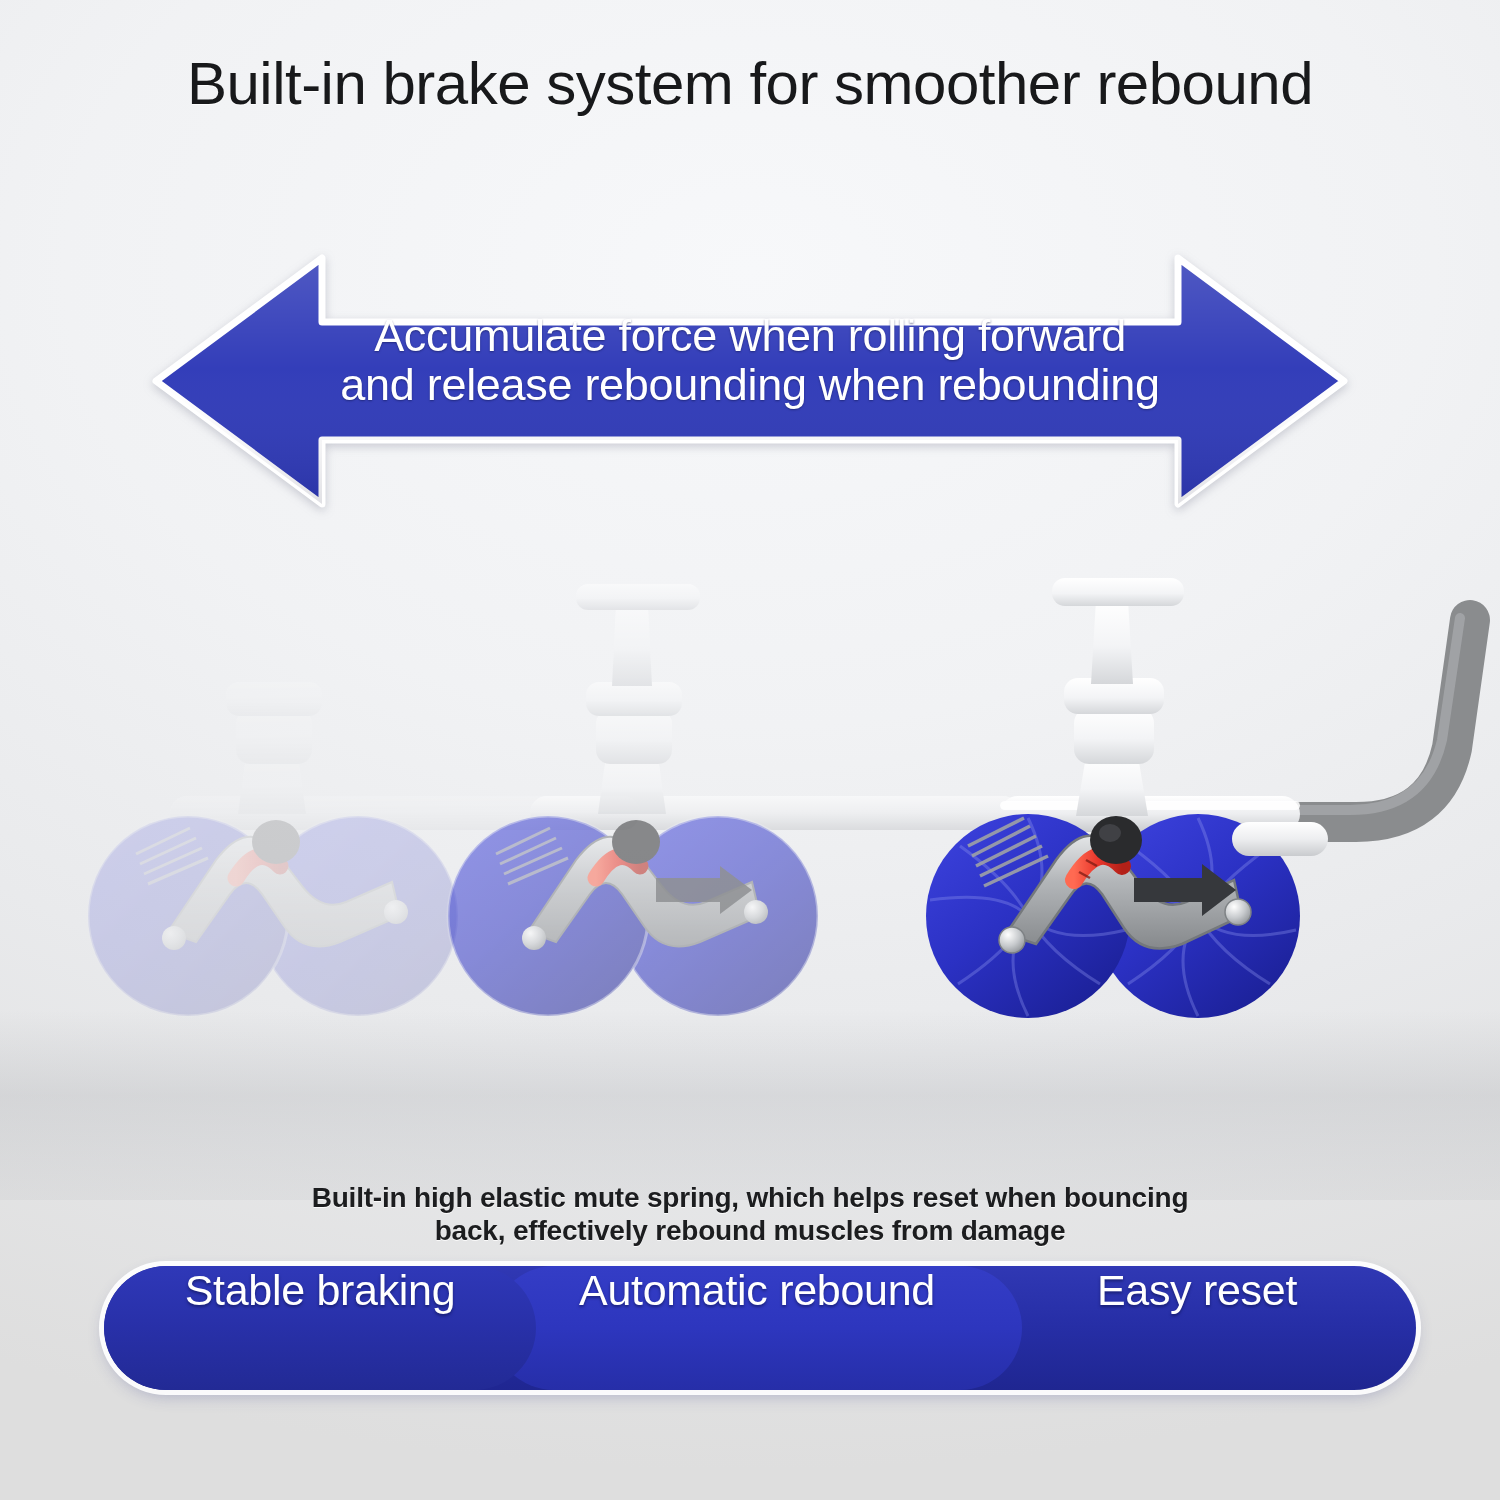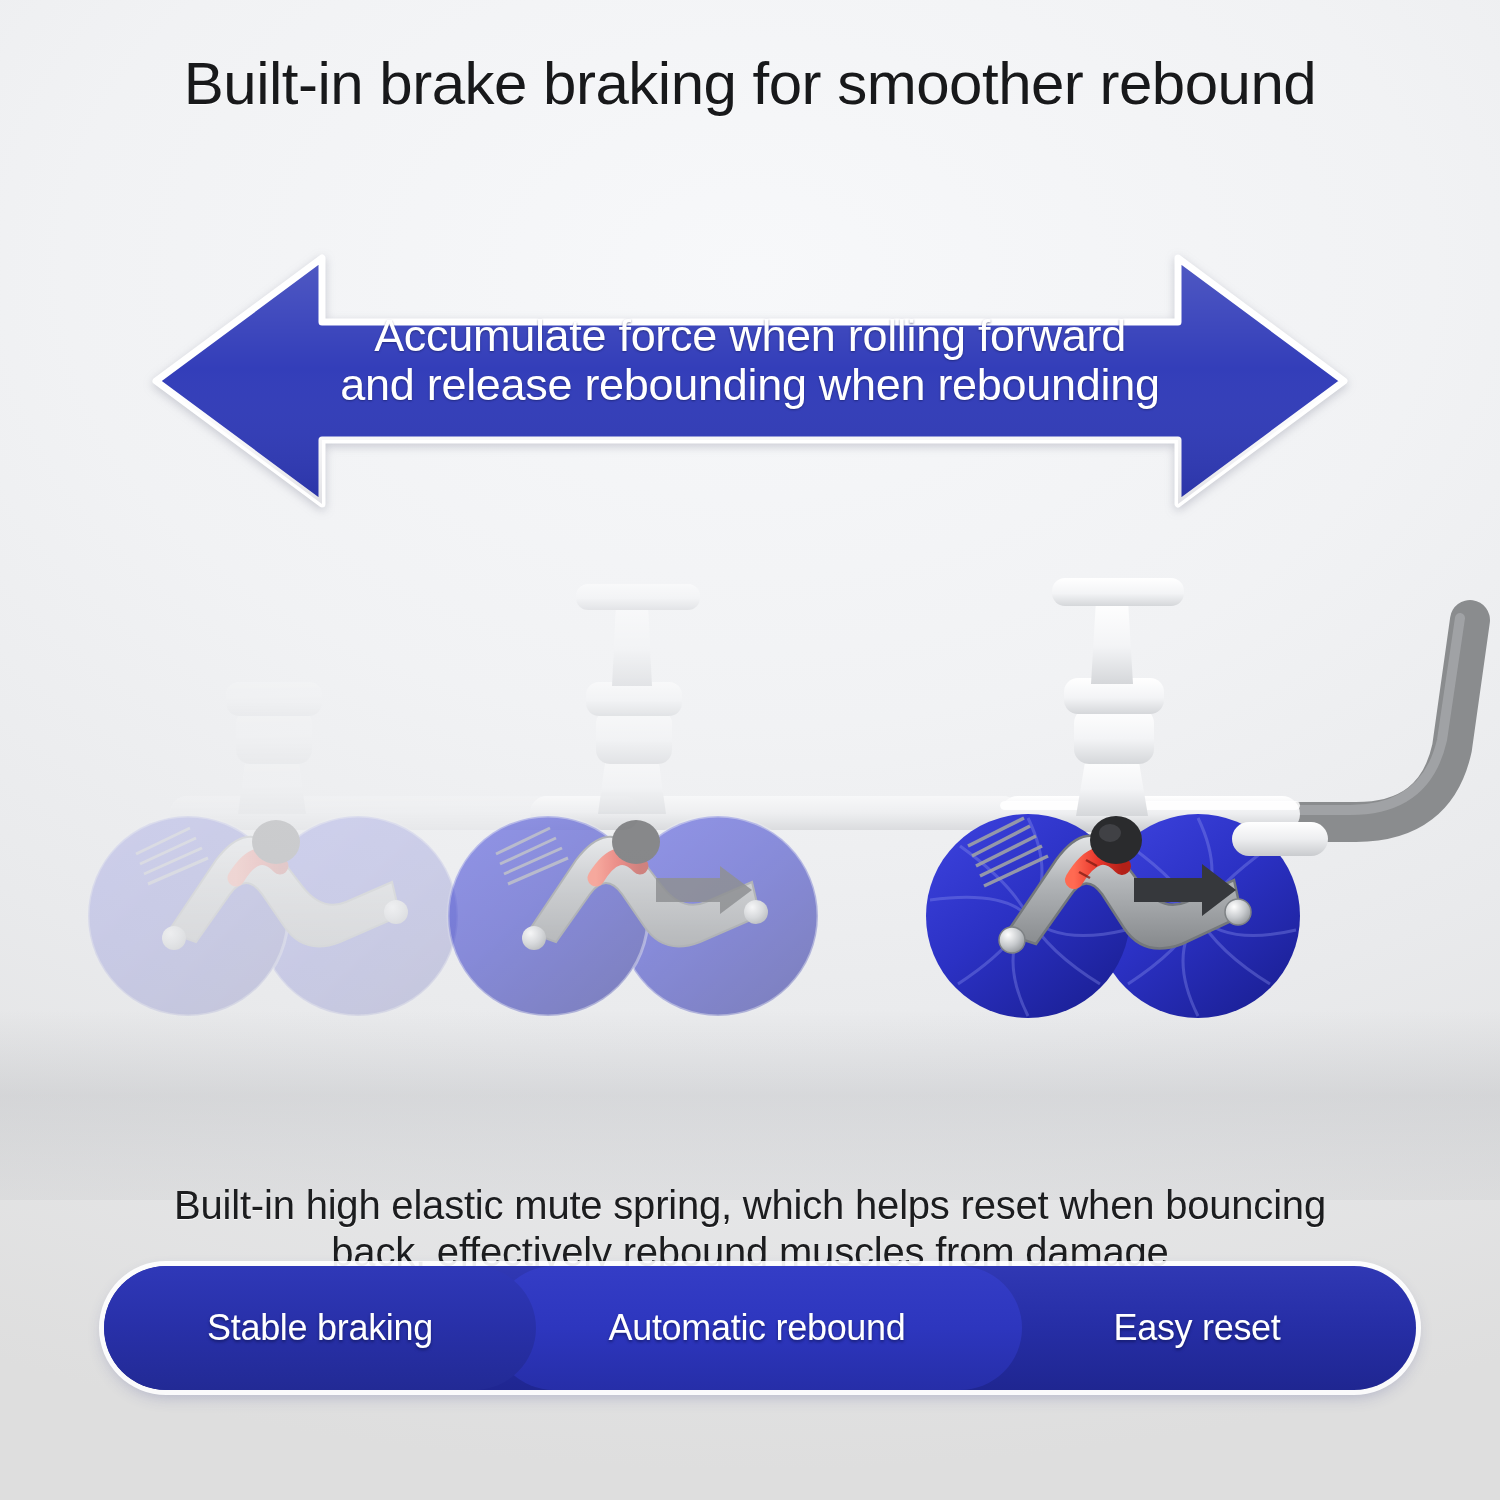--- a/index.html
+++ b/index.html
@@ -95,23 +95,23 @@
   .unit svg { display: block; width: 100%; height: 100%; overflow: visible; }
 
   
   .caption {
     position: absolute;
     top: 1182px;
     left: 150px;
     width: 1200px;
     text-align: center;
     color: #1c1d1f;
-    font-size: 40px;
+    font-size: 28px;
     line-height: 1.17;
-    font-weight: 400;
+    font-weight: 700;
     letter-spacing: -0.2px;
     text-shadow: 0 1px 0 rgba(255,255,255,.8);
   }
   .caption .l2 { display: block; }
 
   
   .pillbar {
     position: absolute;
     left: 104px;
     top: 1266px;
@@ -122,24 +122,23 @@
     box-shadow:
       0 0 0 5px rgba(255,255,255,.92),
       0 6px 16px rgba(60,66,140,.30);
     overflow: hidden;
     display: flex;
   }
   .pill {
     position: relative;
     height: 100%;
     display: flex;
-    align-items: center;
     justify-content: center;
     color: #ffffff;
-    font-size: 36px;
+    font-size: 43px;
     font-weight: 400;
     letter-spacing: -0.3px;
     text-shadow: 0 2px 3px rgba(10,14,70,.55);
     white-space: nowrap;
   }
   .pill-1 {
     flex: 0 0 432px;
     background: linear-gradient(180deg, #2f38b8 0%, #2830a8 50%, #222a95 100%);
     border-radius: 62px;
     z-index: 3;
@@ -160,21 +159,21 @@
   }
   .pill-label { position: relative; z-index: 2; }
 </style>
 </head>
 <body>
 
 <div class="poster">
 
   <div class="floor-shade"></div>
 
-  <div class="title">Built-in brake braking for smoother rebound</div>
+  <div class="title">Built-in brake system for smoother rebound</div>
 
   <div class="arrow-wrap">
     <svg class="arrow-svg" viewBox="0 0 1200 258" preserveAspectRatio="none">
       <polygon points="6,129 172,6 172,70 1028,70 1028,6 1194,129 1028,252 1028,188 172,188 172,252" fill="#2F3AB8" stroke="#ffffff" stroke-width="7" stroke-linejoin="round"></polygon>
       <polygon points="6,129 172,6 172,70 1028,70 1028,6 1194,129 1028,252 1028,188 172,188 172,252" fill="url(#arrowShine)"></polygon>
       <defs>
         <linearGradient id="arrowShine" x1="0" y1="0" x2="0" y2="1">
           <stop offset="0%" stop-color="#ffffff" stop-opacity=".16"></stop>
           <stop offset="45%" stop-color="#ffffff" stop-opacity=".02"></stop>
           <stop offset="100%" stop-color="#000022" stop-opacity=".12"></stop>

